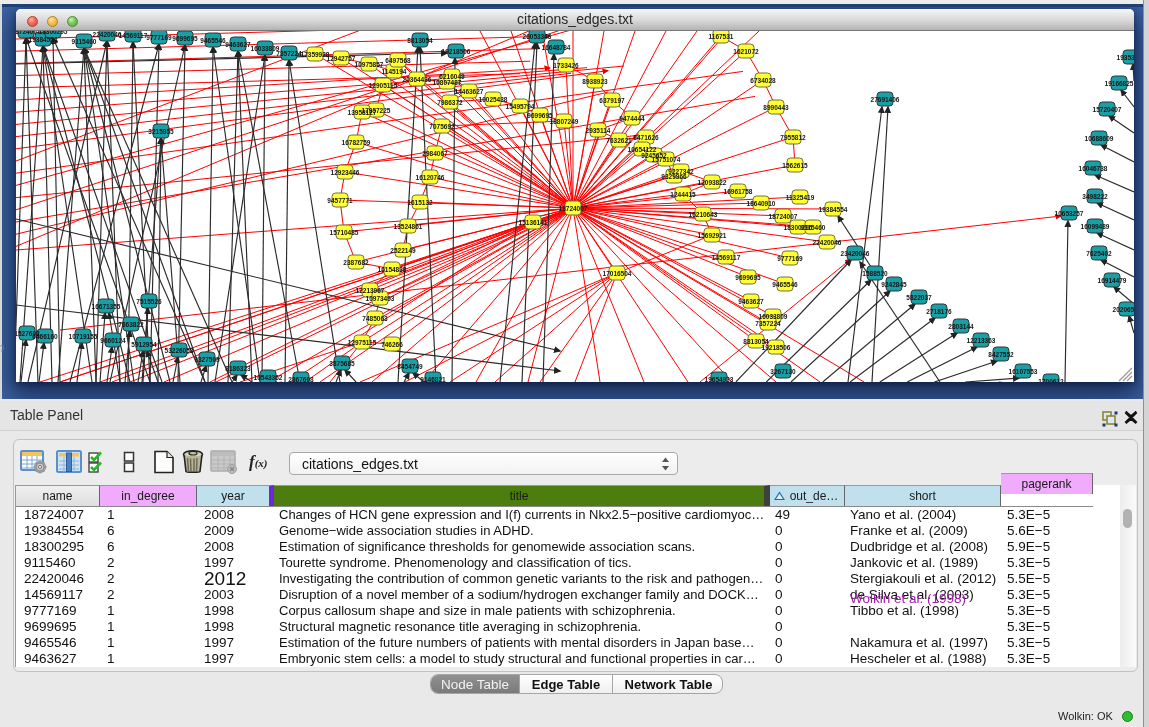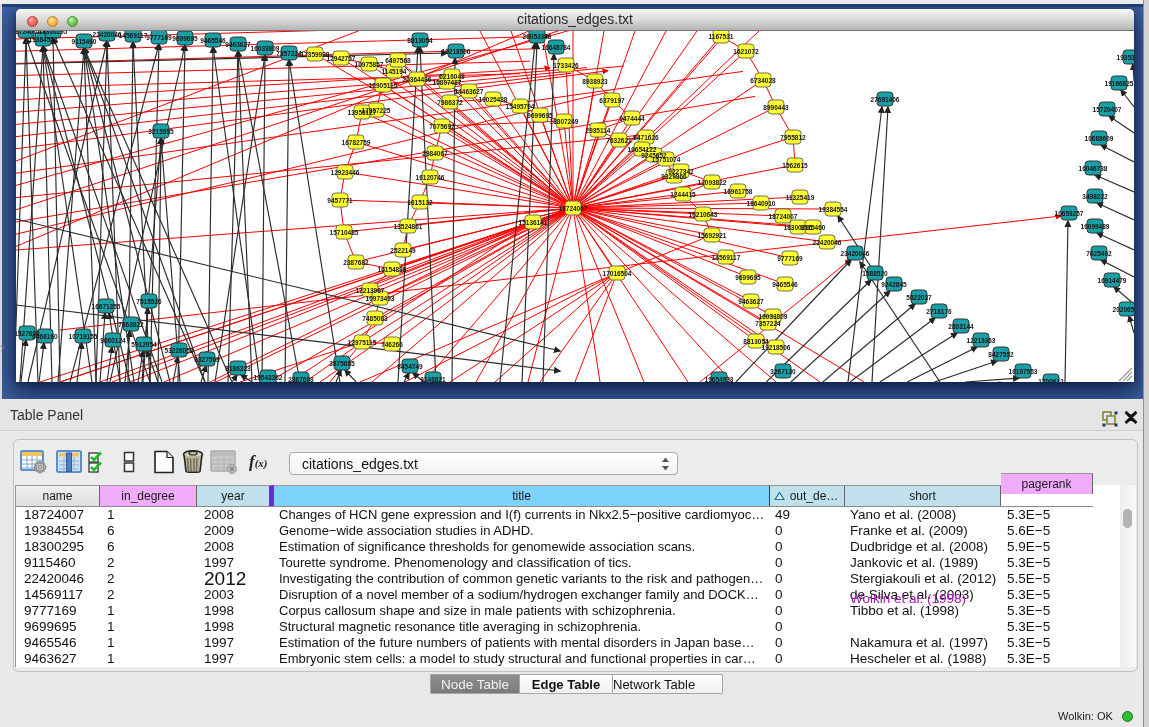--- a/index.html
+++ b/index.html
@@ -665,33 +665,33 @@
     <path d="M4.5 0.5 L8 5 L1 5 Z" fill="#555"></path>
       <path d="M4.5 13.5 L8 9 L1 9 Z" fill="#555"></path>
   </svg>
 </div>
 
 <div class="abs" style="left:16px;top:485px;width:1120px;height:182px;background:#fff"></div>
 <div class="abs" style="left:15px;top:485px;width:1px;height:182px;background:#9a9a9a"></div>
 <div style="position:absolute;left:16px;top:485px;width:84px;height:21px;background:linear-gradient(#f0f0f0,#dedede);border-right:1px solid #666;border-top:1px solid #999;box-sizing:border-box;font-size:12px;color:#1a1a1a;text-align:center;line-height:21px">name</div>
 <div style="position:absolute;left:100px;top:485px;width:97px;height:21px;background:#f0abfc;border-right:1px solid #666;border-top:1px solid #999;box-sizing:border-box;font-size:12px;color:#1a1a1a;text-align:center;line-height:21px">in_degree</div>
 <div style="position:absolute;left:197px;top:485px;width:77px;height:21px;background:#bfe0ec;border-right:5px solid #6d28d9;border-top:1px solid #999;box-sizing:border-box;font-size:12px;color:#1a1a1a;text-align:center;line-height:21px">year</div>
-<div style="position:absolute;left:274px;top:485px;width:496px;height:21px;background:#7dd3fc;border-right:1px solid #404040;border-top:1px solid #999;box-sizing:border-box;font-size:12px;color:#1a1a1a;text-align:center;line-height:21px">title</div>
+<div style="position:absolute;left:274px;top:485px;width:496px;height:21px;background:#4d7c0f;border-right:6px solid #404040;border-top:1px solid #999;box-sizing:border-box;font-size:12px;color:#1a1a1a;text-align:center;line-height:21px">title</div>
 <div style="position:absolute;left:770px;top:485px;width:75px;height:21px;background:#bfe0ec;border-right:1px solid #666;border-top:1px solid #999;box-sizing:border-box;font-size:12px;color:#1a1a1a;text-align:center;line-height:21px"><svg width="11" height="10" style="position:absolute;left:4px;top:5px" viewBox="0 0 11 10">
       <path d="M5.5,1.5 L10,8.5 L1,8.5 Z" fill="#dff0f7" stroke="#1a6fa8" stroke-width="1.2"></path>
     </svg><span style="margin-left:14px">out_de…</span></div>
 <div style="position:absolute;left:845px;top:485px;width:156px;height:21px;background:#bfe0ec;border-right:1px solid #666;border-top:1px solid #999;box-sizing:border-box;font-size:12px;color:#1a1a1a;text-align:center;line-height:21px">short</div>
 <div style="position:absolute;left:1001px;top:473px;width:92px;height:21px;background:#f0abfc;border-right:1px solid #666;border-top:1px solid #999;box-sizing:border-box;font-size:12px;color:#1a1a1a;text-align:center;line-height:21px">pagerank</div>
 <div style="position:absolute;left:16px;top:506px;width:1077px;height:1px;background:#8a8a8a"></div>
 <div style="position:absolute;left:24px;top:507px;width:74px;height:16px;font-size:13.5px;color:#111;line-height:16px;white-space:nowrap;overflow:hidden">18724007</div>
 <div style="position:absolute;left:107px;top:507px;width:88px;height:16px;font-size:13.5px;color:#111;line-height:16px;white-space:nowrap;overflow:hidden">1</div>
 <div style="position:absolute;left:204px;top:507px;width:68px;height:16px;font-size:13.5px;color:#111;line-height:16px;white-space:nowrap;overflow:hidden">2008</div>
 <div style="position:absolute;left:279px;top:507px;width:489px;height:16px;font-size:13px;color:#111;line-height:16px;white-space:nowrap;overflow:hidden">Changes of HCN gene expression and I(f) currents in Nkx2.5−positive cardiomyoc…</div>
 <div style="position:absolute;left:775px;top:507px;width:68px;height:16px;font-size:13.5px;color:#111;line-height:16px;white-space:nowrap;overflow:hidden">49</div>
-<div style="position:absolute;left:850px;top:507px;width:149px;height:16px;font-size:13.5px;color:#111;line-height:16px;white-space:nowrap;overflow:hidden">Yano et al. (2008)</div>
+<div style="position:absolute;left:850px;top:507px;width:149px;height:16px;font-size:13.5px;color:#111;line-height:16px;white-space:nowrap;overflow:hidden">Yano et al. (2004)</div>
 <div style="position:absolute;left:1007px;top:507px;width:84px;height:16px;font-size:13.5px;color:#111;line-height:16px;white-space:nowrap;overflow:hidden">5.3E−5</div>
 <div style="position:absolute;left:24px;top:523px;width:74px;height:16px;font-size:13.5px;color:#111;line-height:16px;white-space:nowrap;overflow:hidden">19384554</div>
 <div style="position:absolute;left:107px;top:523px;width:88px;height:16px;font-size:13.5px;color:#111;line-height:16px;white-space:nowrap;overflow:hidden">6</div>
 <div style="position:absolute;left:204px;top:523px;width:68px;height:16px;font-size:13.5px;color:#111;line-height:16px;white-space:nowrap;overflow:hidden">2009</div>
 <div style="position:absolute;left:279px;top:523px;width:489px;height:16px;font-size:13px;color:#111;line-height:16px;white-space:nowrap;overflow:hidden">Genome−wide association studies in ADHD.</div>
 <div style="position:absolute;left:775px;top:523px;width:68px;height:16px;font-size:13.5px;color:#111;line-height:16px;white-space:nowrap;overflow:hidden">0</div>
 <div style="position:absolute;left:850px;top:523px;width:149px;height:16px;font-size:13.5px;color:#111;line-height:16px;white-space:nowrap;overflow:hidden">Franke et al. (2009)</div>
 <div style="position:absolute;left:1007px;top:523px;width:84px;height:16px;font-size:13.5px;color:#111;line-height:16px;white-space:nowrap;overflow:hidden">5.6E−5</div>
 <div style="position:absolute;left:24px;top:539px;width:74px;height:16px;font-size:13.5px;color:#111;line-height:16px;white-space:nowrap;overflow:hidden">18300295</div>
 <div style="position:absolute;left:107px;top:539px;width:88px;height:16px;font-size:13.5px;color:#111;line-height:16px;white-space:nowrap;overflow:hidden">6</div>
@@ -746,20 +746,20 @@
 <div style="position:absolute;left:107px;top:651px;width:88px;height:16px;font-size:13.5px;color:#111;line-height:16px;white-space:nowrap;overflow:hidden">1</div>
 <div style="position:absolute;left:204px;top:651px;width:68px;height:16px;font-size:13.5px;color:#111;line-height:16px;white-space:nowrap;overflow:hidden">1997</div>
 <div style="position:absolute;left:279px;top:651px;width:489px;height:16px;font-size:13px;color:#111;line-height:16px;white-space:nowrap;overflow:hidden">Embryonic stem cells: a model to study structural and functional properties in car…</div>
 <div style="position:absolute;left:775px;top:651px;width:68px;height:16px;font-size:13.5px;color:#111;line-height:16px;white-space:nowrap;overflow:hidden">0</div>
 <div style="position:absolute;left:850px;top:651px;width:149px;height:16px;font-size:13.5px;color:#111;line-height:16px;white-space:nowrap;overflow:hidden">Hescheler et al. (1988)</div>
 <div style="position:absolute;left:1007px;top:651px;width:84px;height:16px;font-size:13.5px;color:#111;line-height:16px;white-space:nowrap;overflow:hidden">5.3E−5</div>
 
 <div class="abs" style="left:1120px;top:485px;width:16px;height:182px;background:linear-gradient(90deg,#ededed,#fafafa)"></div>
 <div class="abs" style="left:1123px;top:509px;width:9px;height:19px;background:#b2b2b2;border-radius:5px"></div>
 
-<div class="abs" style="left:430px;top:674px;width:293px;height:20px;border:1px solid #a6a6a6;border-radius:1px;background:linear-gradient(#ffffff,#efefef);box-sizing:border-box;overflow:hidden">
+<div class="abs" style="left:430px;top:674px;width:293px;height:20px;border:1px solid #a6a6a6;border-radius:8px;background:linear-gradient(#ffffff,#efefef);box-sizing:border-box;overflow:hidden">
   <div class="abs" style="left:0;top:0;width:88px;height:20px;background:linear-gradient(#909090,#787878);color:#f2f2f2;font-size:13.5px;text-align:center;line-height:19px">Node Table</div>
   <div class="abs" style="left:88px;top:0;width:93px;height:20px;border-left:1px solid #a6a6a6;color:#111;font-size:13px;font-weight:bold;text-align:center;line-height:19px;box-sizing:border-box">Edge Table</div>
-  <div class="abs" style="left:181px;top:0;width:112px;height:20px;border-left:1px solid #a6a6a6;color:#111;font-size:13px;font-weight:normal;text-align:left;line-height:19px;box-sizing:border-box">Network Table</div>
+  <div class="abs" style="left:181px;top:0;width:112px;height:20px;border-left:1px solid #a6a6a6;color:#111;font-size:13px;font-weight:bold;text-align:center;line-height:19px;box-sizing:border-box">Network Table</div>
 </div>
 
 <div class="abs" style="left:1058px;top:710px;font-size:11px;color:#222">Wolkin: OK</div>
 <div class="abs" style="left:1122px;top:711px;width:11px;height:11px;border-radius:50%;background:#2fbe2f;border:1px solid #1e7a1e;box-sizing:border-box"></div>
 
 </body></html>

